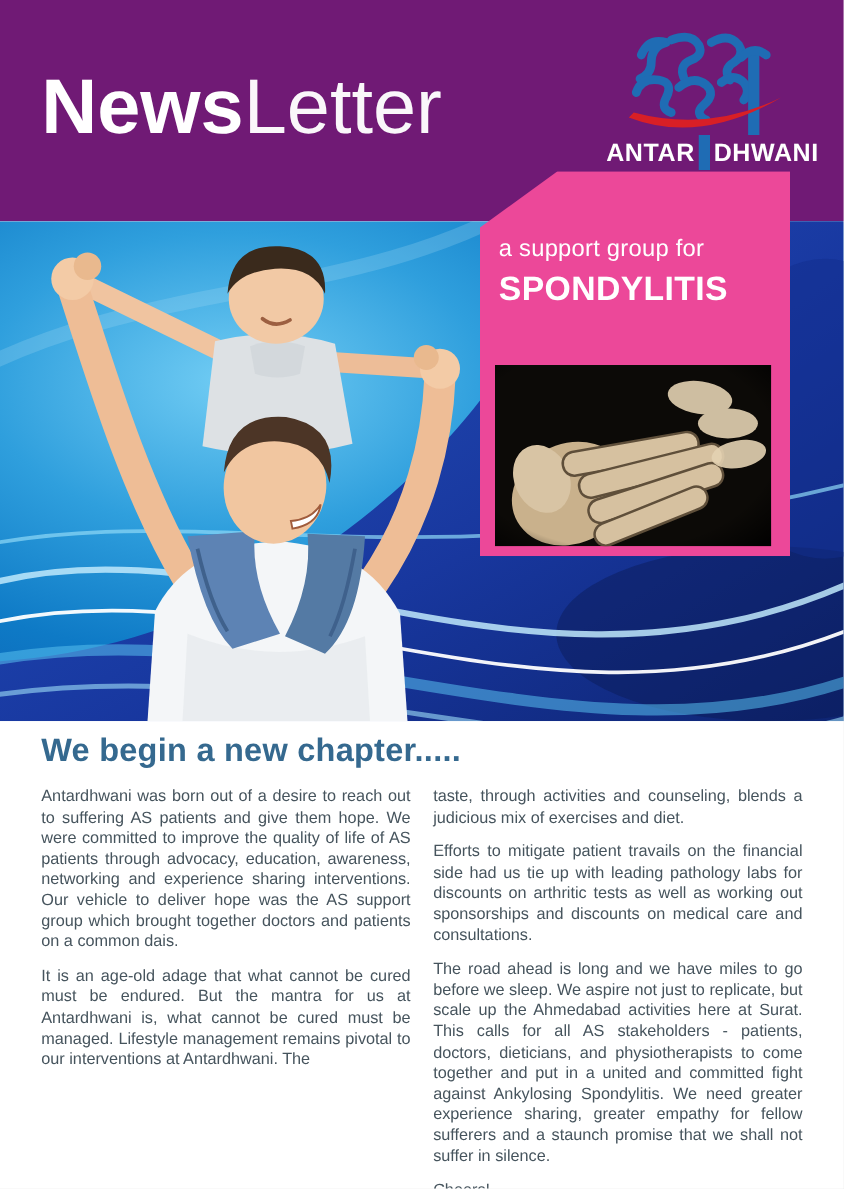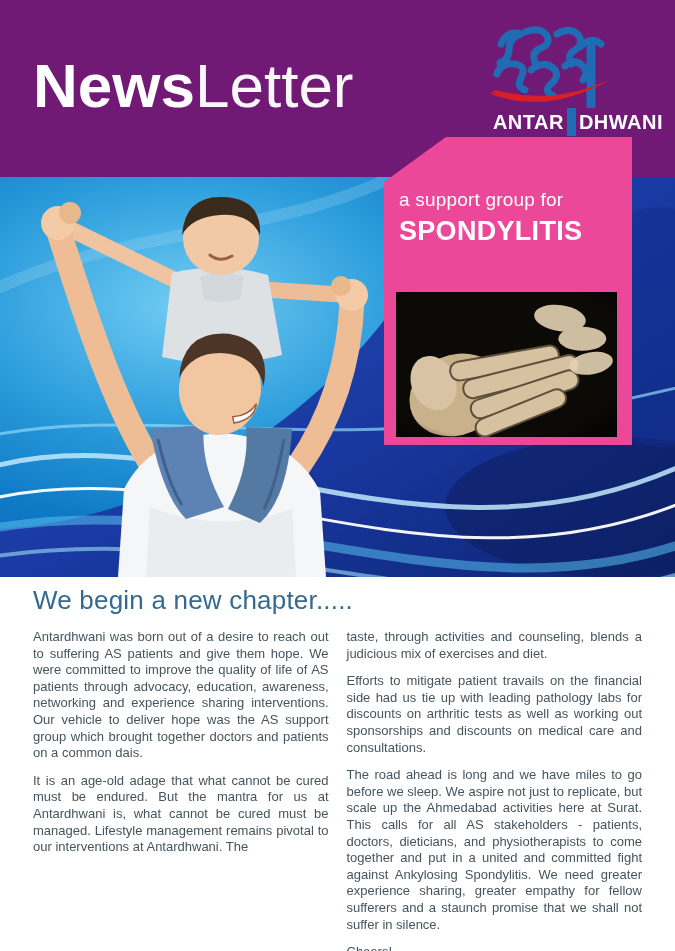--- a/index.html
+++ b/index.html
@@ -6,40 +6,40 @@
   .page{
     position:relative;width:675px;height:951px;margin:0 auto;
     background:#ffffff;overflow:hidden;
     font-family:"Liberation Sans",sans-serif;
   }
   
   .header{position:absolute;left:0;top:0;width:667px;height:177px;background:#701a75;padding-left:32px;}
   .brand{position:absolute;left:33px;top:55px;color:#ffffff;font-size:62px;line-height:1;letter-spacing:0px;white-space:nowrap;}
   .brand .b{font-weight:bold;}
   .brand .l{font-weight:normal;opacity:.97;}
-  .logo{position:absolute;right:36px;top:22px;width:210px;text-align:right;}
+  .logo{position:absolute;right:24px;top:22px;width:210px;text-align:center;}
   .logo-script{display:block;margin:0 auto;}
   .logo-name{margin-top:0;color:#ffffff;font-weight:bold;font-size:20px;letter-spacing:.5px;white-space:nowrap;}
   .logo-bar{display:inline-block;width:9px;height:28px;background:#1f6cb4;vertical-align:-7px;margin:0 3px;}
   
   .hero{position:absolute;left:0;top:177px;width:675px;height:400px;}
   .hero svg{display:block;}
   
   .support-box{
     position:absolute;left:384px;top:137px;width:248px;height:308px;z-index:5;
     background:#ec4899;
     -webkit-clip-path:polygon(0 45px,62px 0,100% 0,100% 100%,0 100%);
     clip-path:polygon(0 45px,62px 0,100% 0,100% 100%,0 100%);
   }
   .support-tagline{margin:52px 0 0 15px;color:#ffffff;font-size:19px;letter-spacing:.2px;}
   .support-title{margin:4px 0 0 15px;color:#ffffff;font-size:27px;font-weight:bold;line-height:1.2;letter-spacing:.3px;}
   .hands-photo{position:absolute;left:12px;top:155px;width:221px;height:145px;}
   
   .content{position:absolute;left:0;top:577px;width:675px;height:374px;background:#ffffff;box-sizing:border-box;padding:8px 33px 0 33px;}
-  .article-heading{margin:0 0 13px 0;font-size:26px;font-weight:normal;color:#35698f;letter-spacing:.2px;}
+  .article-heading{margin:0 0 13px 0;font-size:26px;font-weight:bold;color:#35698f;letter-spacing:.2px;}
   .cols{display:flex;gap:18px;}
   .col{flex:1;}
   .col p{
     margin:0 0 11px 0;font-size:13px;line-height:16.6px;color:#46545d;
     text-align:justify;text-justify:inter-word;
   }
   .signoff{margin-bottom:2px !important;}
 </style>
 </head>
 <body>

